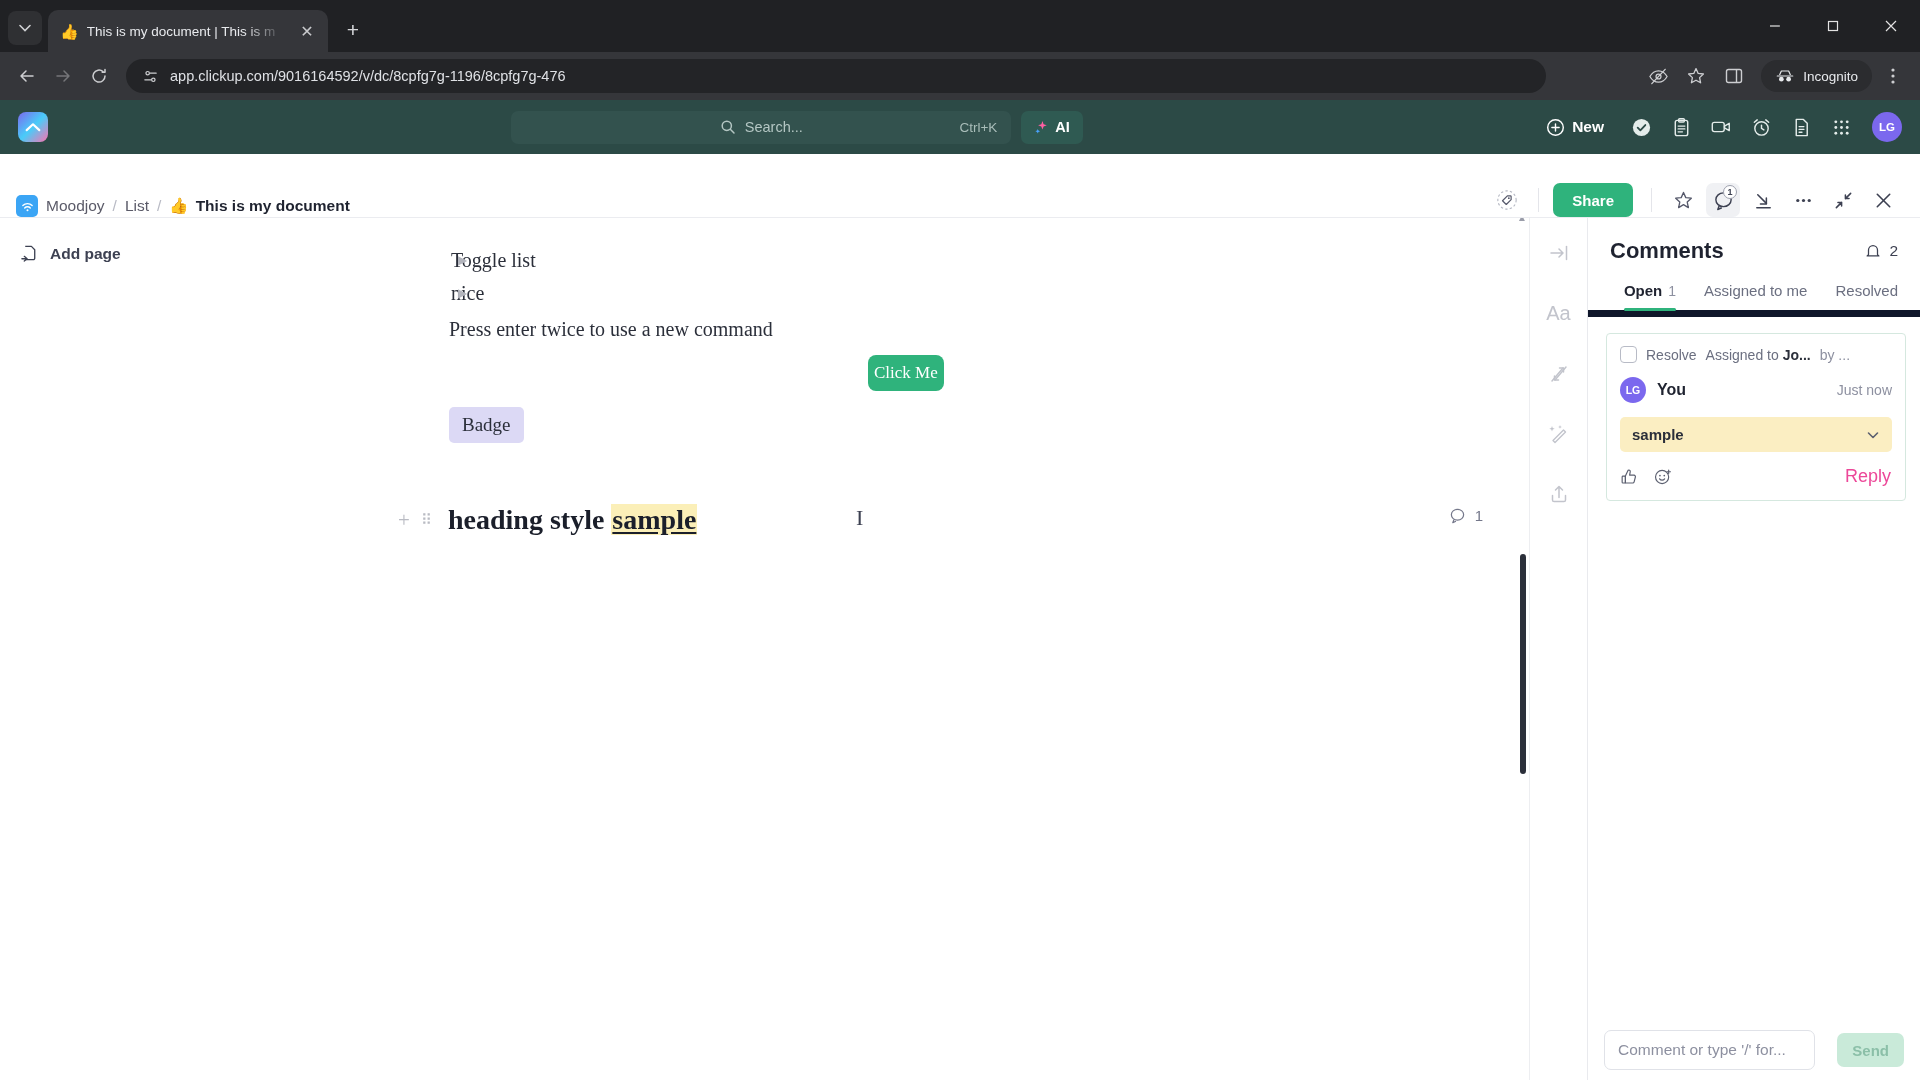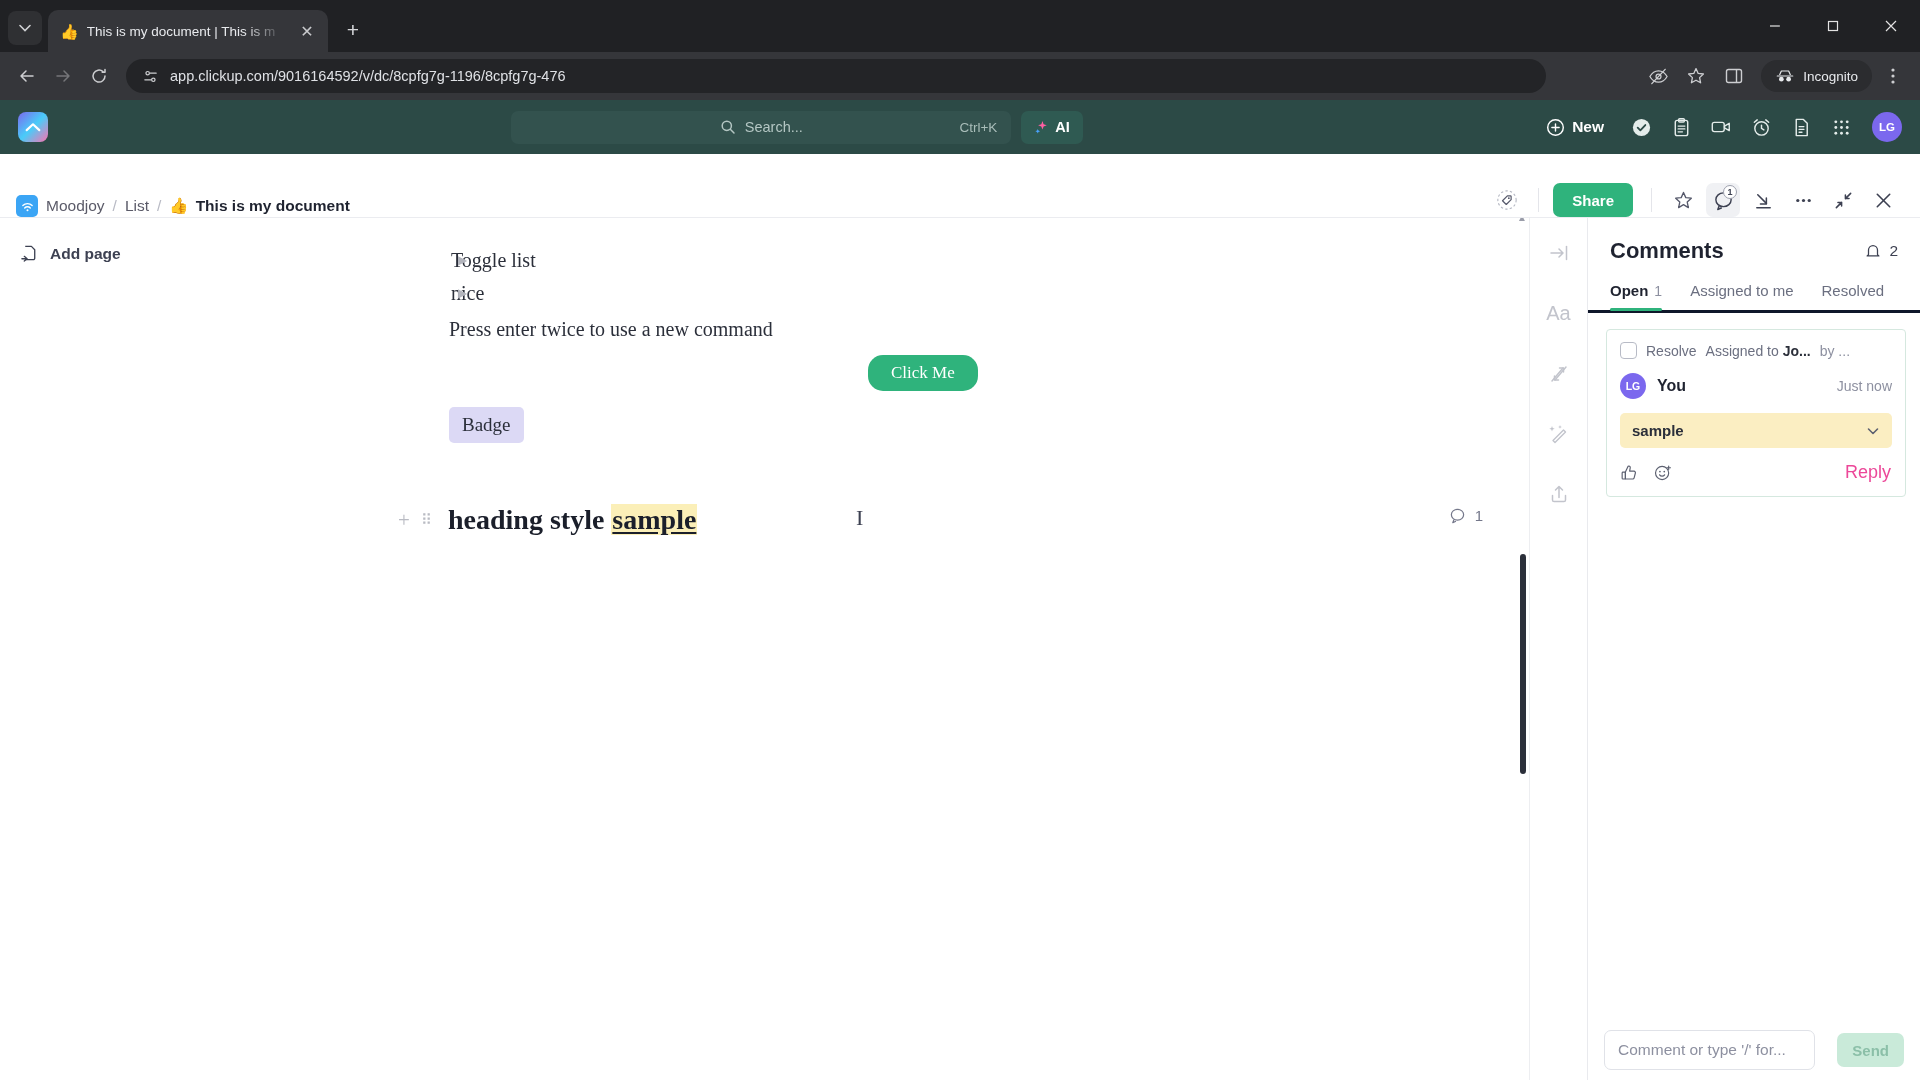--- a/index.html
+++ b/index.html
@@ -161,21 +161,21 @@
   .toggle-row { padding: 5px 0 5px 255px; font-size: 20px; color: #2b2f3a; }
   .toggle-caret {
     position: absolute; left: 262px; color: #b3b5bd; font-size: 12px;
   }
   .para {
     padding: 8px 0 8px 253px; font-size: 20px; color: #2b2f3a;
   }
   .btn-row { padding: 6px 0 6px 0; display: flex; }
   .click-me {
     margin-left: 672px; background: #2fb37c; color: #fff;
-    border-radius: 15px; padding: 8px 23px; font-size: 17px;
+    border-radius: 8px; padding: 8px 6px; font-size: 17px;
     font-family: "Liberation Serif", serif;
   }
   .badge-row { padding: 10px 0 10px 253px; }
   .doc-badge {
     display: inline-block; background: #dcd9f5; color: #2b2f3a;
     padding: 7px 13px; border-radius: 5px; font-size: 19px;
   }
   .heading-row {
     margin-top: 44px; padding-left: 196px; display: flex; align-items: center;
     position: relative; height: 46px;
@@ -225,21 +225,22 @@
     display: flex; flex-direction: column; background: #fff;
   }
   .cmt-head {
     display: flex; align-items: center; padding: 20px 22px 4px 22px;
   }
   .cmt-title { font-size: 22px; font-weight: 700; color: #1f2330; }
   .cmt-bell { margin-left: auto; display: flex; align-items: center; gap: 7px;
     color: #3d4152; font-size: 15.5px; }
   .cmt-tabs {
     display: flex; gap: 28px; padding: 14px 22px 0 22px;
-    border-bottom: 3px solid #0f172a;
+    border-bottom: 7px solid #0f172a;
+    justify-content: flex-end;
   }
   .cmt-tab {
     padding-bottom: 11px; font-size: 15px; color: #6b6f80;
     display: flex; align-items: center; gap: 6px; position: relative;
   }
   .cmt-tab.active { color: #1f2330; font-weight: 600; }
   .cmt-tab.active::after {
     content: ""; position: absolute; left: 0; right: 0; bottom: -1px;
     height: 3px; background: #2fb37c; border-radius: 2px;
   }

